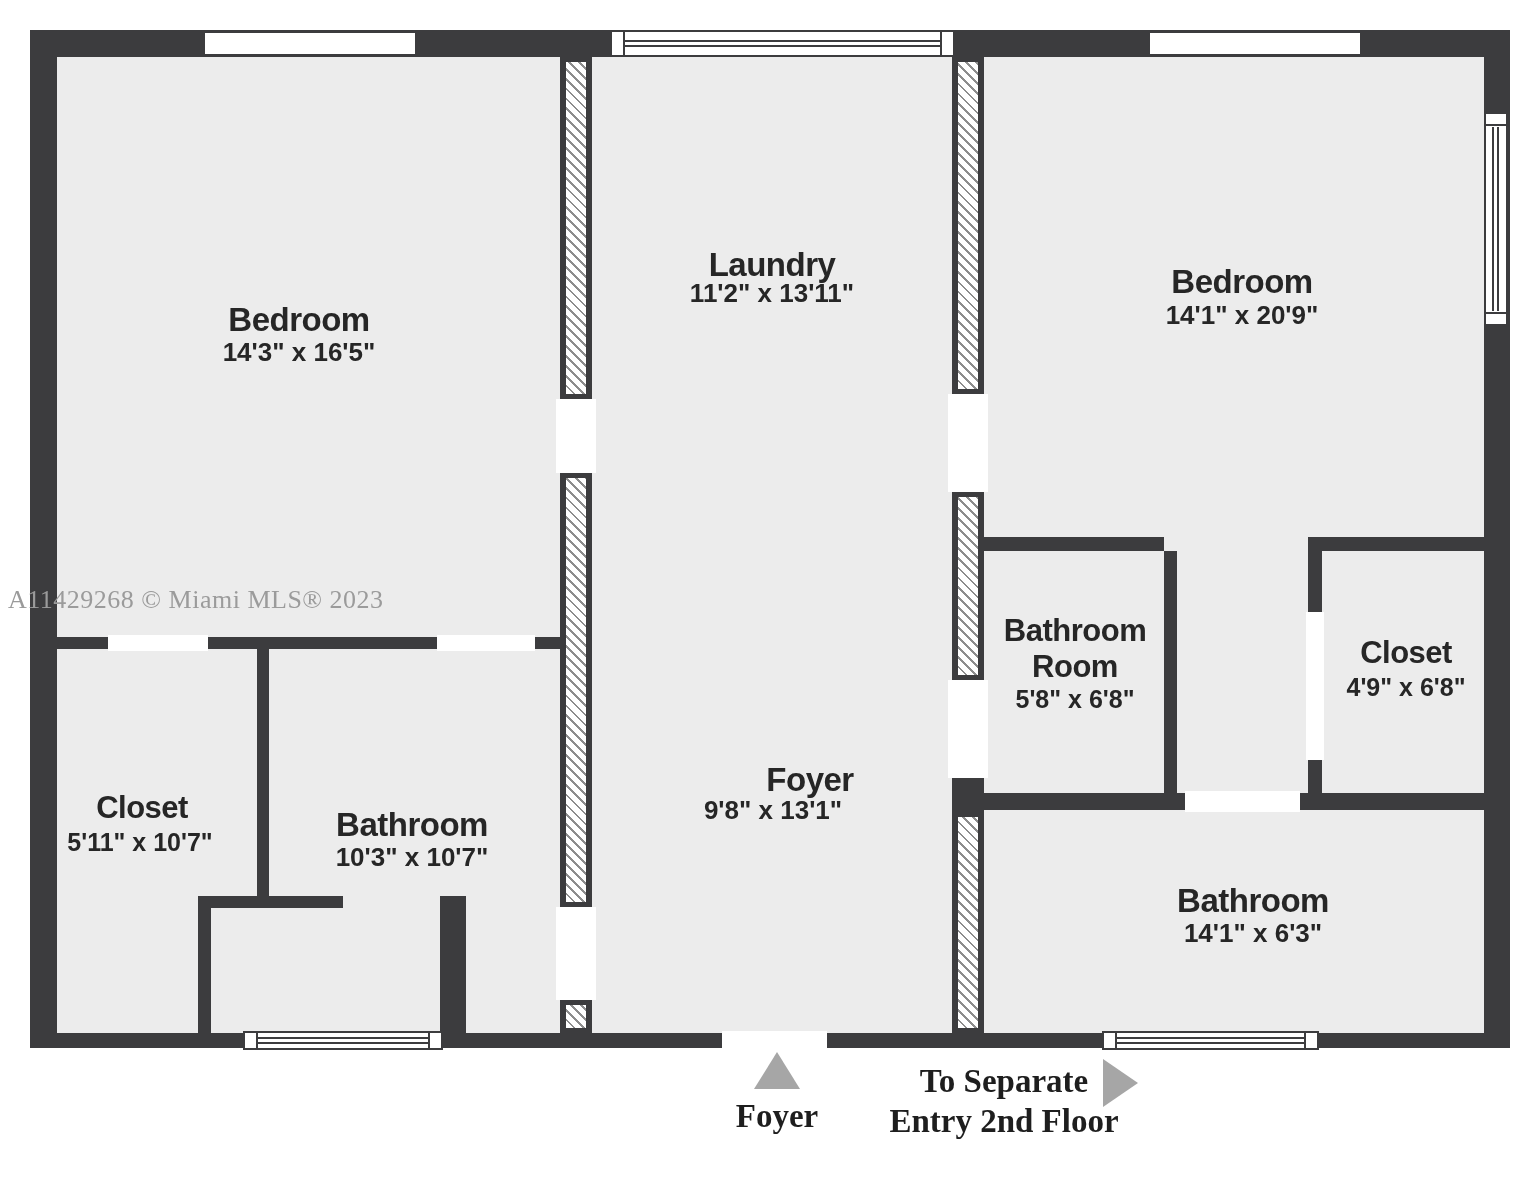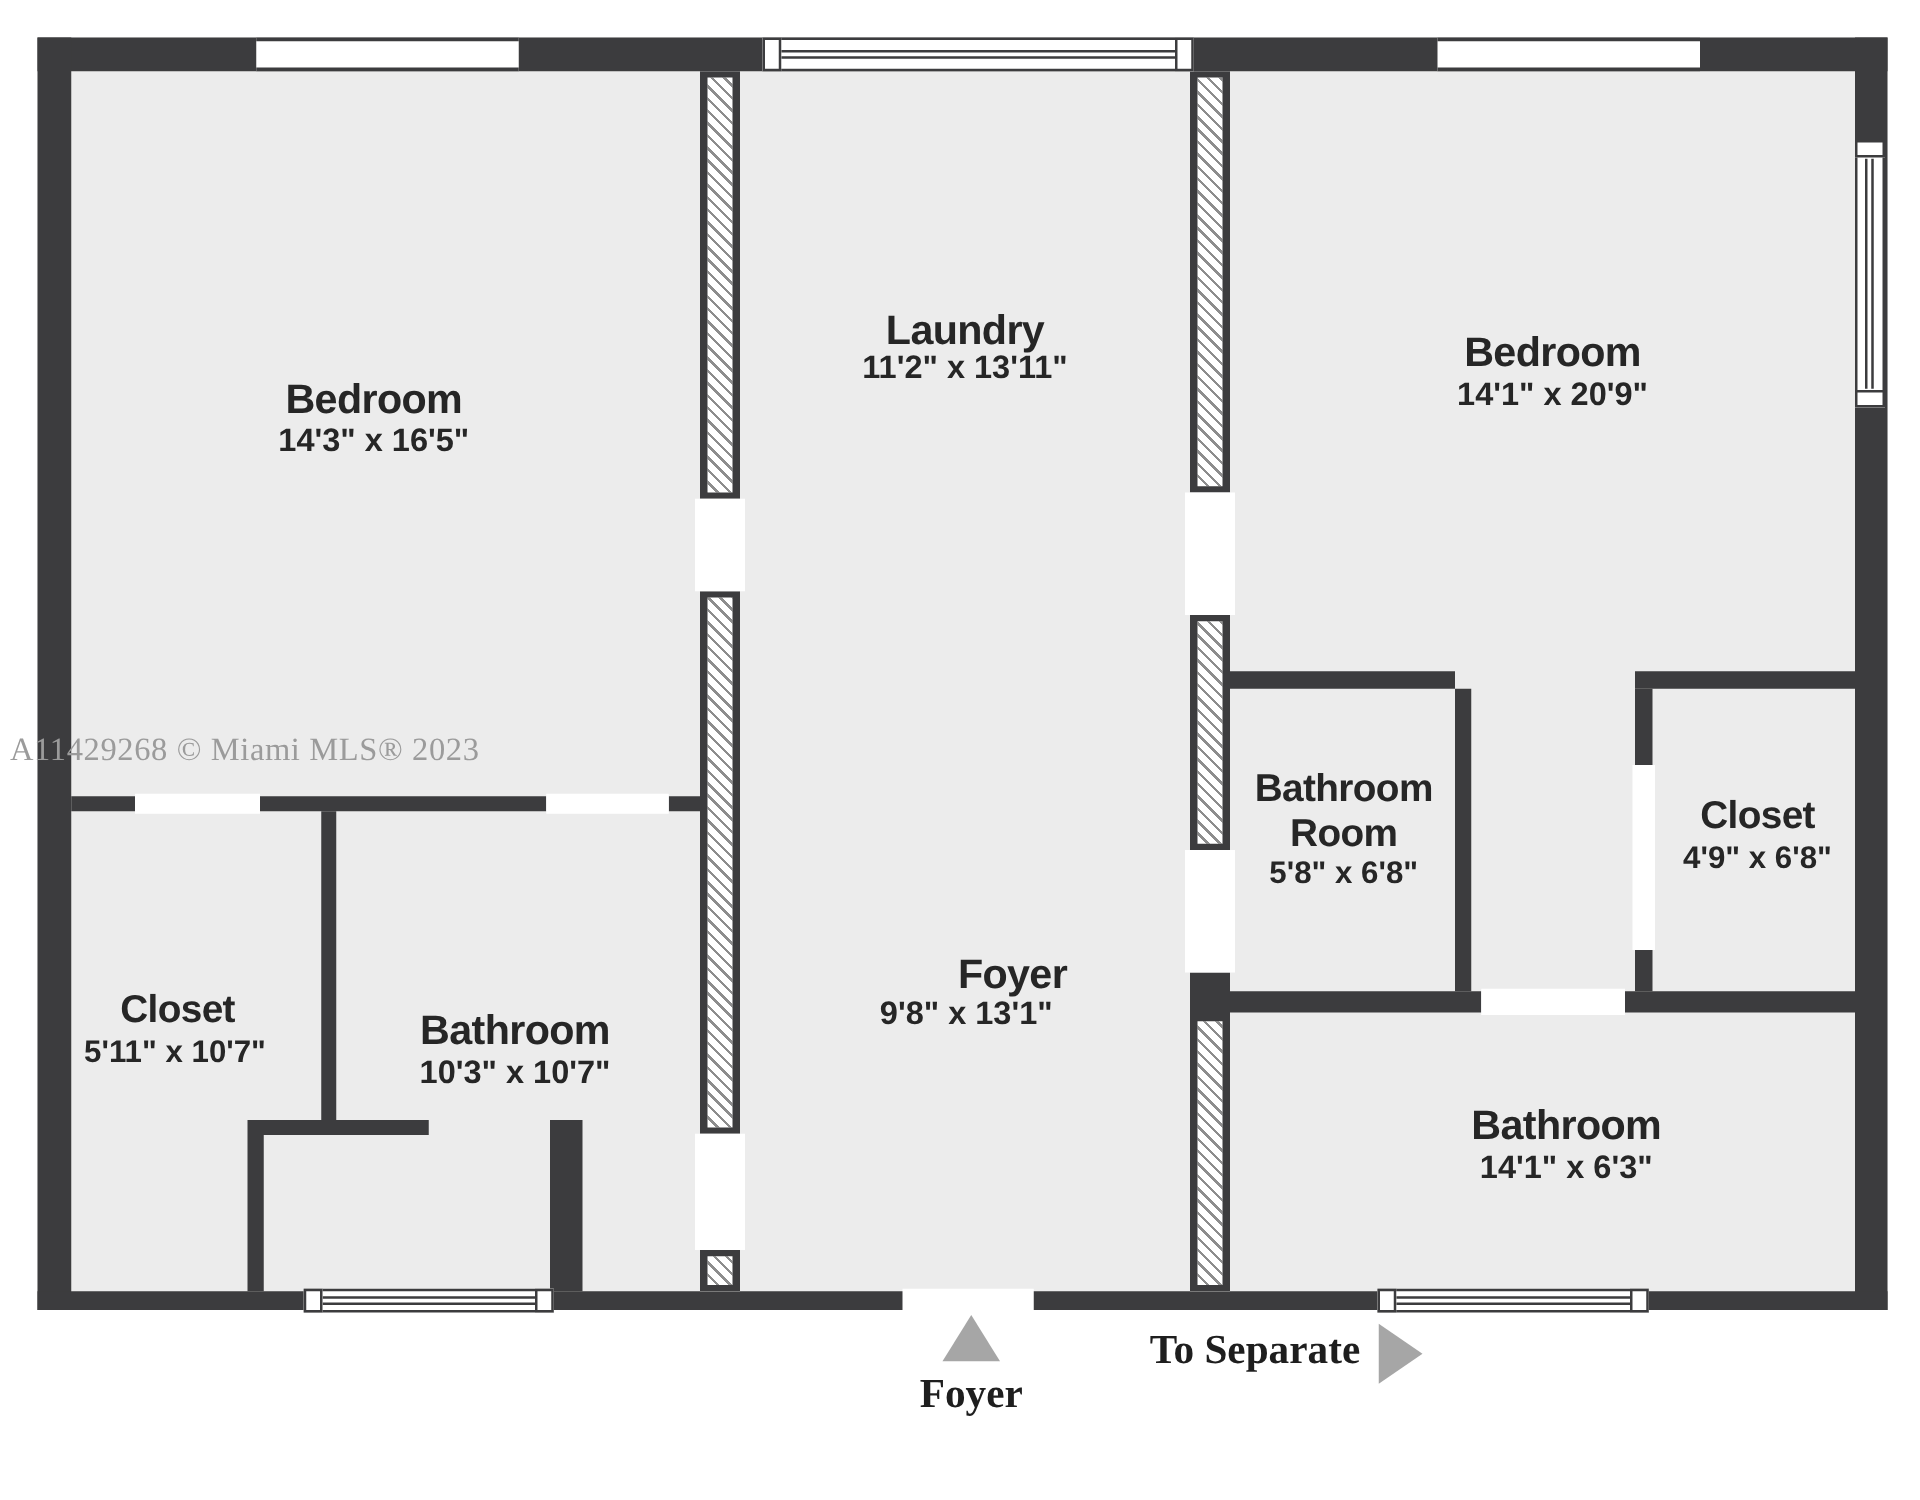--- a/index.html
+++ b/index.html
@@ -147,16 +147,17 @@
   <div class="lbl nm sm" style="left:1406px;top:652px">Closet</div>
   <div class="lbl dm sm" style="left:1406px;top:687px">4'9" x 6'8"</div>
 
   <div class="lbl nm" style="left:1253px;top:900px">Bathroom</div>
   <div class="lbl dm" style="left:1253px;top:933px">14'1" x 6'3"</div>
 
   <div class="abs tri-up" style="left:754px;top:1052px"></div>
   <div class="annot" style="left:777px;top:1116px">Foyer</div>
 
   <div class="annot" style="left:1004px;top:1081px">To Separate</div>
+  <div class="annot" style="left:1004px;top:1121px">Entry 2nd Floor</div>
   <div class="abs tri-right" style="left:1103px;top:1059px"></div>
 
 
 </div>
 
 </body></html>

